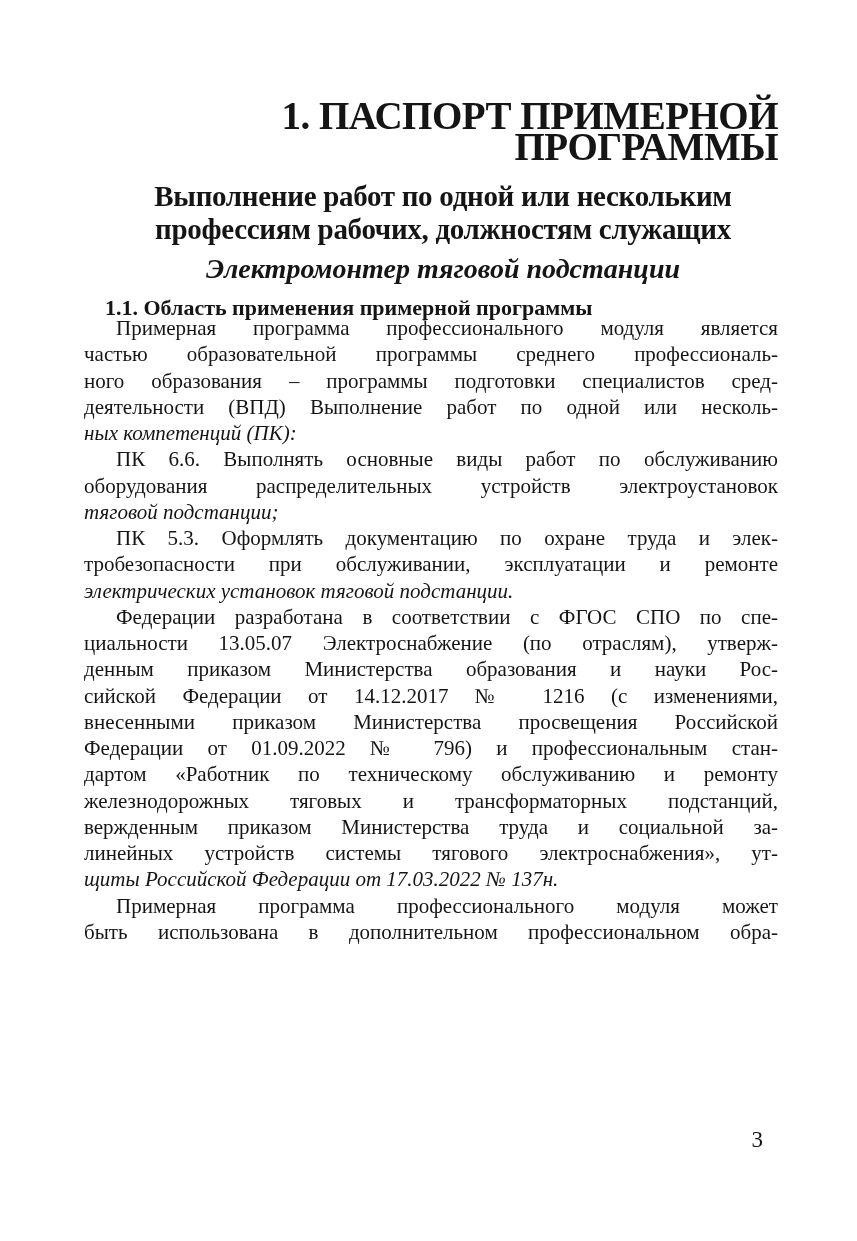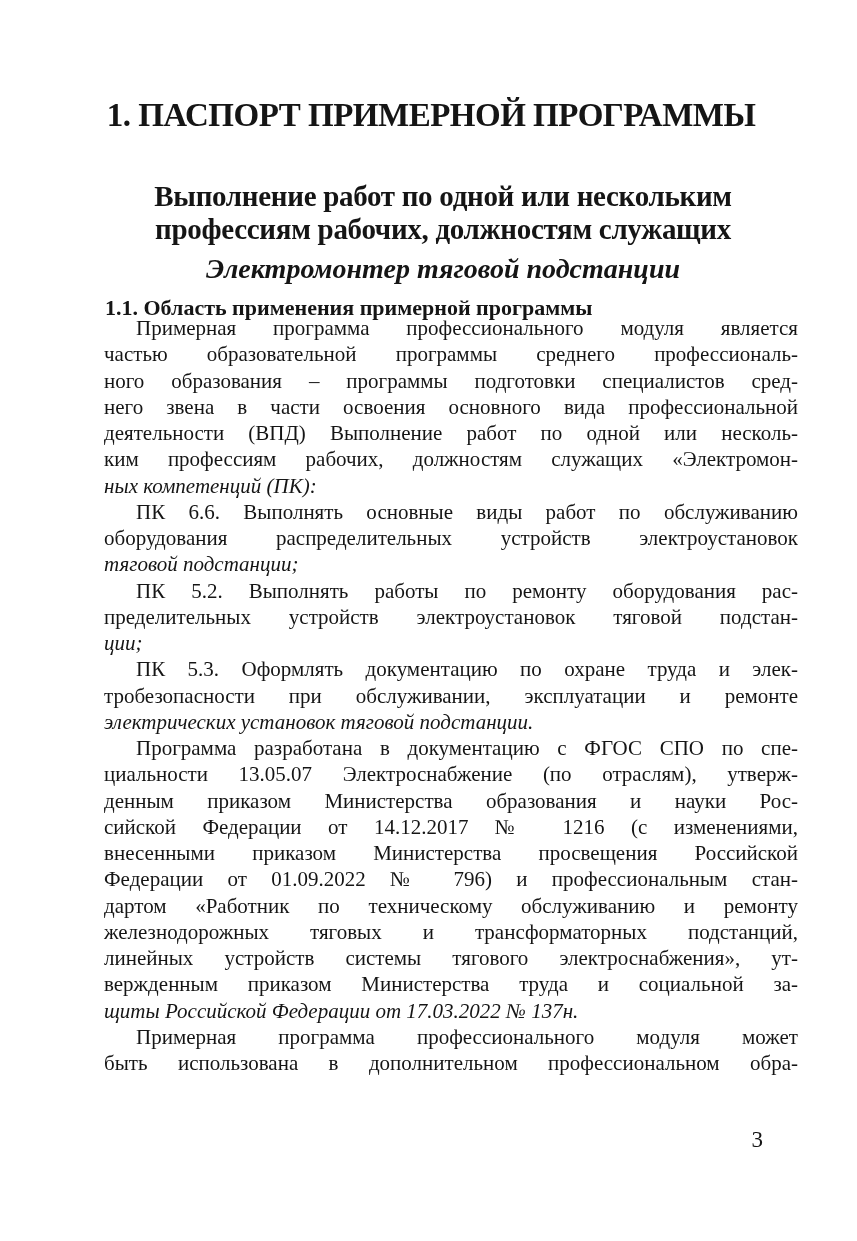--- a/index.html
+++ b/index.html
@@ -21,22 +21,22 @@
     left: 84px;
     top: 0;
     width: 694px;
   }
   .title {
     position: absolute;
     top: 100px;
     left: 0;
     width: 100%;
     margin: 0;
-    text-align: center;
-    font-size: 33px;
+    text-align: right;
+    font-size: 39px;
     font-weight: 700;
     line-height: 31px;
     letter-spacing: -0.5px;
   }
   .subtitle {
     position: absolute;
     top: 168px;
     left: 0;
     width: 100%;
     margin: 12px;
@@ -67,21 +67,20 @@
     font-weight: 700;
     line-height: 30px;
   }
   .body-text {
     position: absolute;
     top: 315px;
     left: 0;
     width: 100%;
     font-size: 21px;
     line-height: 26.25px;
-    margin-left: 20px;
   }
   .para {
     margin: 0;
   }
   .line {
     display: block;
     text-align: justify;
     text-align-last: justify;
   }
   .line.first {
@@ -116,51 +115,44 @@
 
     <h3 class="profession">Электромонтер тяговой подстанции</h3>
 
     <h4 class="section-heading">1.1. Область применения примерной программы</h4>
 
     <div class="body-text">
       <p class="para">
         <span class="line first">Примерная программа профессионального модуля является</span>
         <span class="line">частью образовательной программы среднего профессиональ-</span>
         <span class="line">ного образования – программы подготовки специалистов сред-</span>
-        <span class="line">него звена в части освоения основного вида профессиональной</span>
         <span class="line">деятельности (ВПД) Выполнение работ по одной или несколь-</span>
-        <span class="line">ким профессиям рабочих, должностям служащих «Электромон-</span>
         <span class="line last">ных компетенций (ПК):</span>
       </p>
       <p class="para">
         <span class="line first">ПК 6.6. Выполнять основные виды работ по обслуживанию</span>
         <span class="line">оборудования распределительных устройств электроустановок</span>
         <span class="line last">тяговой подстанции;</span>
       </p>
       <p class="para">
-        <span class="line first">ПК 5.2. Выполнять работы по ремонту оборудования рас-</span>
-        <span class="line">пределительных устройств электроустановок тяговой подстан-</span>
-        <span class="line last">ции;</span>
-      </p>
-      <p class="para">
         <span class="line first">ПК 5.3. Оформлять документацию по охране труда и элек-</span>
         <span class="line">тробезопасности при обслуживании, эксплуатации и ремонте</span>
         <span class="line last">электрических установок тяговой подстанции.</span>
       </p>
       <p class="para">
-        <span class="line first">Программа разработана в документацию с ФГОС СПО по спе-</span>
+        <span class="line first">Федерации разработана в соответствии с ФГОС СПО по спе-</span>
         <span class="line">циальности 13.05.07 Электроснабжение (по отраслям), утверж-</span>
         <span class="line">денным приказом Министерства образования и науки Рос-</span>
         <span class="line">сийской Федерации от 14.12.2017 № 1216 (с изменениями,</span>
         <span class="line">внесенными приказом Министерства просвещения Российской</span>
         <span class="line">Федерации от 01.09.2022 № 796) и профессиональным стан-</span>
         <span class="line">дартом «Работник по техническому обслуживанию и ремонту</span>
         <span class="line">железнодорожных тяговых и трансформаторных подстанций,</span>
+        <span class="line">вержденным приказом Министерства труда и социальной за-</span>
         <span class="line">линейных устройств системы тягового электроснабжения», ут-</span>
-        <span class="line">вержденным приказом Министерства труда и социальной за-</span>
         <span class="line last">щиты Российской Федерации от 17.03.2022 № 137н.</span>
       </p>
       <p class="para">
         <span class="line first">Примерная программа профессионального модуля может</span>
         <span class="line">быть использована в дополнительном профессиональном обра-</span>
       </p>
     </div>
   </div>
 
   <div class="folio">3</div>

